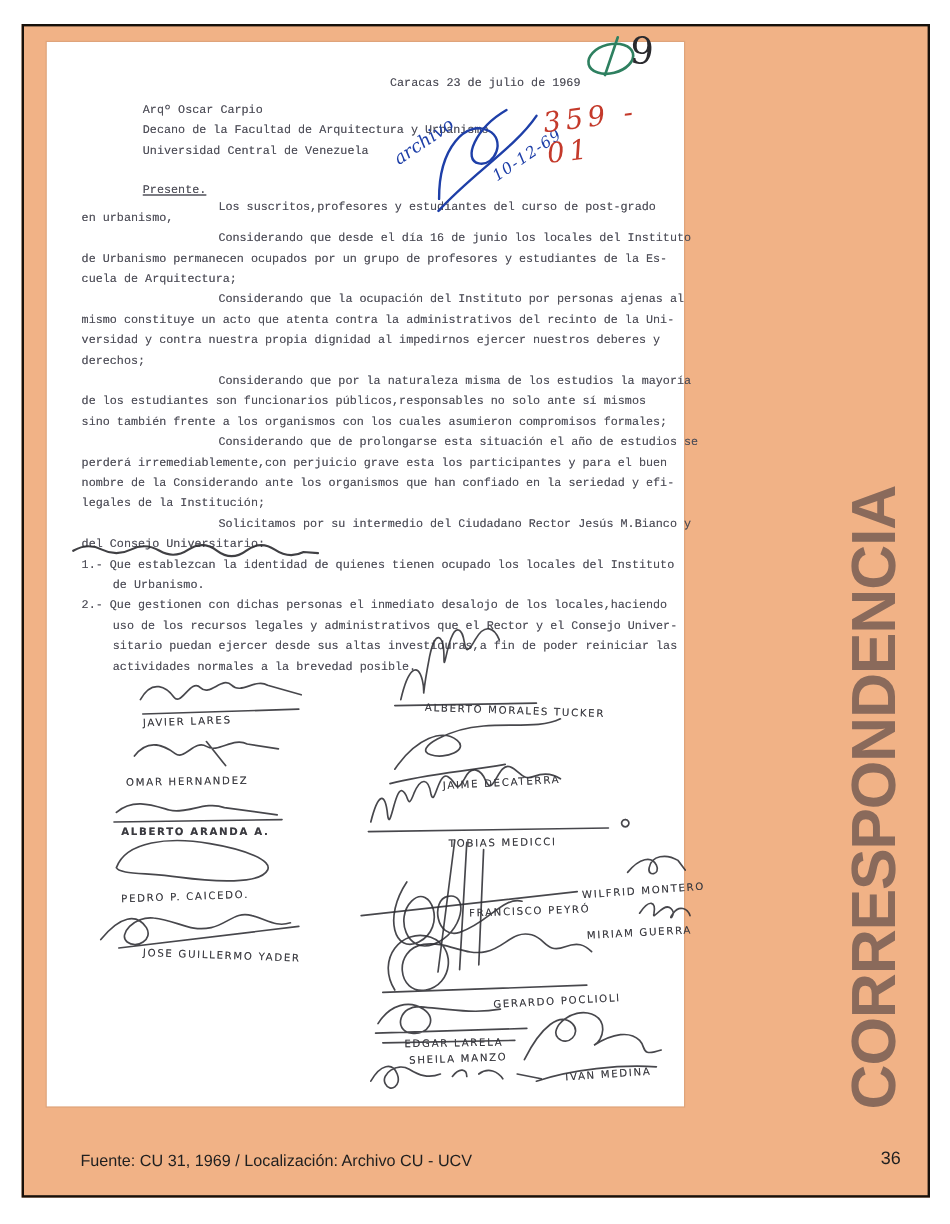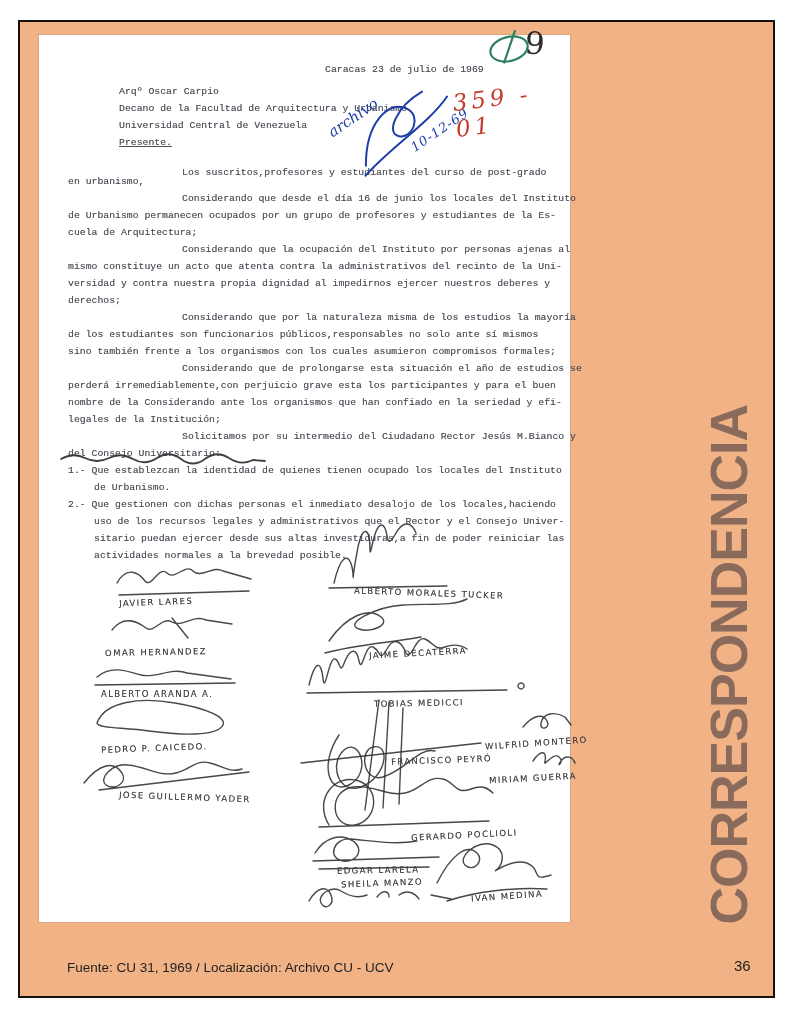--- a/index.html
+++ b/index.html
@@ -17,21 +17,21 @@
     position:absolute; left:19px; top:13px; width:531px; height:887px;
     background:#ffffff; box-shadow:0 0 0 1px rgba(120,90,60,.15);
   }
   .line {
     position:absolute; white-space:pre;
     font-family:"Liberation Mono", monospace; font-size:9.8px; line-height:11px;
     color:#4e4e58; text-shadow:0 0 .5px rgba(72,72,84,.55);
   }
   .t-date   { left:286px; }
   .t-address, .t-address-underline { left:80px; }
-  .t-address-underline { text-decoration:underline; }
+  .t-address-underline { text-decoration:underline;margin-top:16px; }
   .t-indent { left:143px; }
   .t-margin, .t-margin-pen-underline { left:29px; }
   .t-hang   { left:55px; }
 
   .strokes { position:absolute; left:0; top:0; overflow:visible; }
   .strokes path { fill:none; stroke:#2e2e33; stroke-width:1.4; stroke-linecap:round; opacity:.88; }
 
   .sig-caption {
     position:absolute; white-space:nowrap;
     font-family:"DejaVu Sans", sans-serif; font-size:8.5px; letter-spacing:1.4px;
@@ -144,21 +144,21 @@
         <path d="M494,726 c8,-12 14,-10 12,0 c-2,8 8,-10 14,-4 c6,5 -4,12 2,4 c5,-7 12,-4 14,2"></path>
         <path d="M290,790 c-16,-26 6,-52 30,-44 c22,8 18,40 -4,44 c-24,4 -28,-34 -2,-38 c20,-3 34,10 52,6 c16,-3 22,-18 38,-14 c12,3 12,16 28,10 c10,-4 16,-2 22,4 M280,792 l170,-6"></path>
         <path d="M276,818 c10,-16 26,-20 38,-12 c12,8 4,22 -10,20 c-16,-2 -10,-24 8,-22 c22,2 44,6 66,2 M274,826 l126,-4 M280,834 l110,-2"></path>
         <path d="M270,866 c8,-14 18,-16 22,-6 c4,10 -6,16 -10,8 c-4,-8 10,-18 20,-12 c8,5 16,8 26,4 M338,862 c6,-8 12,-6 12,0 M360,860 c8,-6 16,-2 20,4 M392,860 l20,4"></path>
         <path d="M398,848 c14,-28 30,-40 40,-30 c8,8 -4,20 -12,12 c-8,-8 12,-26 28,-20 c14,5 10,22 2,26 c16,-10 30,-12 38,-4 c6,6 0,14 18,8 M408,866 c30,-10 70,-14 100,-12"></path>
       </svg>
 
       <div id="captions">
           <span class="sig-caption" style="left: 80px; top: 562px; transform: rotate(-2deg);">JAVIER LARES</span>
           <span class="sig-caption" style="left: 66px; top: 612px; transform: rotate(-1deg);">OMAR HERNANDEZ</span>
-          <span class="sig-caption" style="left: 62px; top: 654px; transform: rotate(0deg);">ALBERTO ARANDA A.</span>
+          <span class="sig-caption" style="left: 62px; top: 654px; transform: rotate(0deg); font-weight: bold;">ALBERTO ARANDA A.</span>
           <span class="sig-caption" style="left: 62px; top: 708px; transform: rotate(-2deg);">PEDRO P. CAICEDO.</span>
           <span class="sig-caption" style="left: 80px; top: 757px; transform: rotate(2deg);">JOSE GUILLERMO YADER</span>
           <span class="sig-caption" style="left: 315px; top: 553px; transform: rotate(2deg);">ALBERTO MORALES TUCKER</span>
           <span class="sig-caption" style="left: 330px; top: 613px; transform: rotate(-3deg);">JAIME DECATERRA</span>
           <span class="sig-caption" style="left: 335px; top: 663px; transform: rotate(-1deg);">TOBIAS MEDICCI</span>
           <span class="sig-caption" style="left: 352px; top: 720px; transform: rotate(-2deg);">FRANCISCO PEYRÓ</span>
           <span class="sig-caption" style="left: 446px; top: 703px; transform: rotate(-4deg);">WILFRID MONTERO</span>
           <span class="sig-caption" style="left: 450px; top: 738px; transform: rotate(-3deg);">MIRIAM GUERRA</span>
           <span class="sig-caption" style="left: 372px; top: 795px; transform: rotate(-3deg);">GERARDO POCLIOLI</span>
           <span class="sig-caption" style="left: 298px; top: 830px; transform: rotate(-1deg);">EDGAR LARELA</span>

